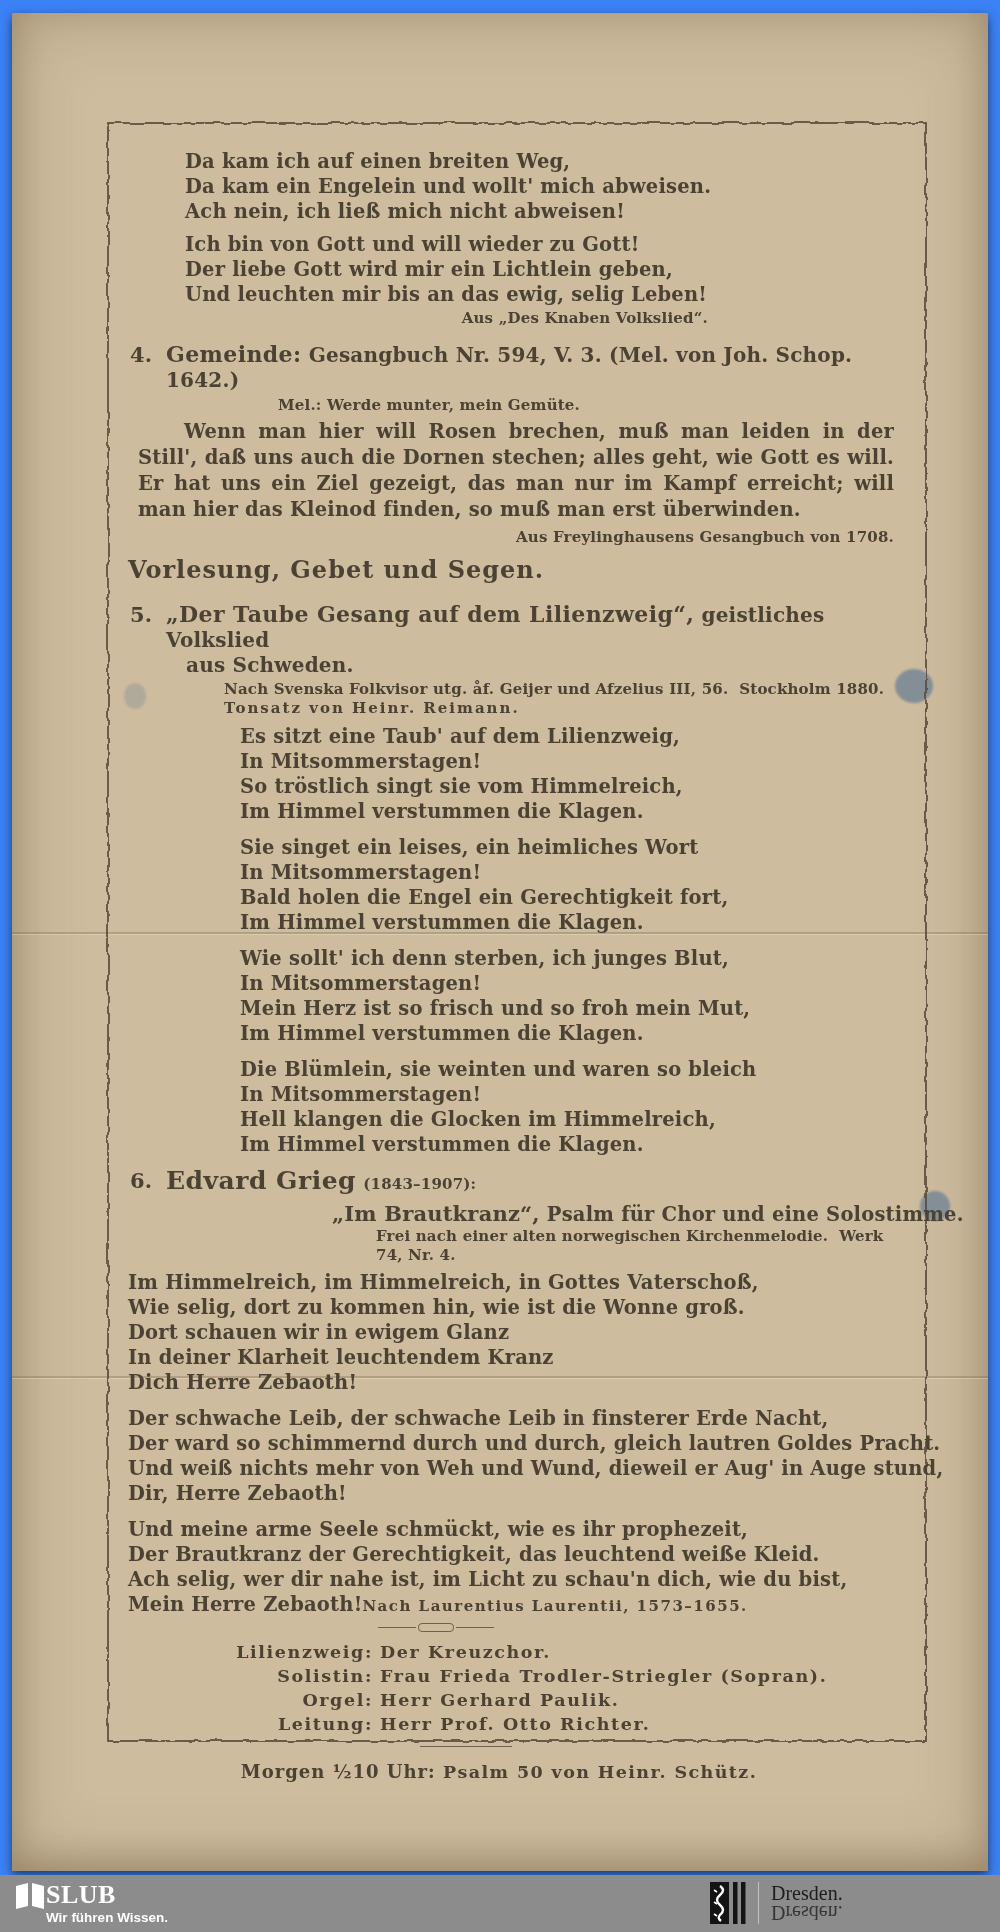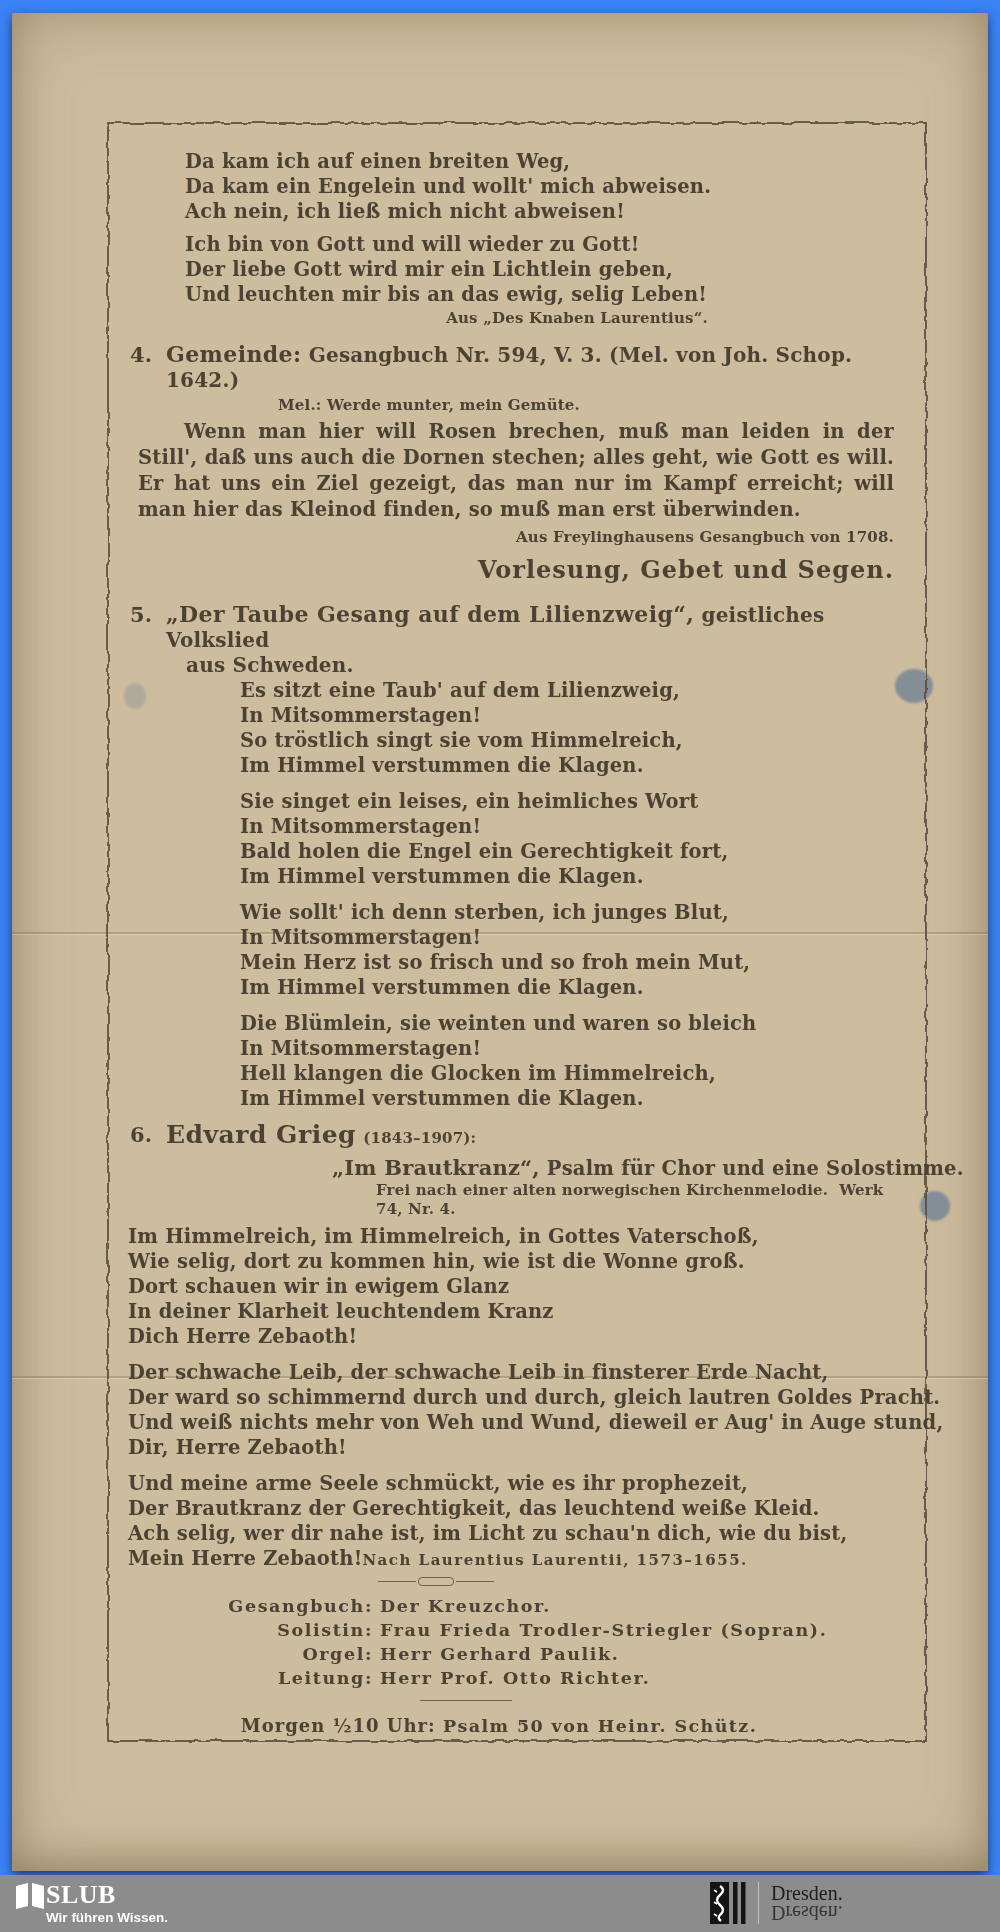--- a/index.html
+++ b/index.html
@@ -38,21 +38,21 @@
   .mb8{margin-bottom:8px;}
   .attr-right { text-align:right; margin-right:186px; margin-top:2px; margin-bottom:14px; }
 
   .item-head { display:flex; margin-left:2px; font-size:20px; }
   .item-no { width:36px; flex:0 0 36px; font-size:21px; }
   .item-title-big { font-size:22px; letter-spacing:.4px; }
   .mel-note { margin-left:150px; margin-top:3px; margin-bottom:4px; }
   .para { text-align:justify; text-indent:46px; margin-left:10px; margin-top:3px; line-height:26px; }
   .attr-center { text-align:right; margin-top:5px; margin-bottom:10px; }
 
-  .big-heading { text-align:right; font-size:24px; letter-spacing:1px; margin:10px 0 20px 0; }
+  .big-heading { text-align:left; font-size:24px; letter-spacing:1px; margin:10px 0 20px 0; }
 
   .credits { margin-left:96px; margin-top:2px; margin-bottom:6px; }
   .sperr { letter-spacing:2px; }
   .stanza5 { margin-left:112px; margin-bottom:11px; }
   .sub-line2 { margin-left:58px; font-size:20px; }
 
   .grieg-head { margin-top:8px; }
   .grieg-name { font-size:25px; letter-spacing:.5px; }
   .grieg-dates { font-size:15px; font-weight:700; }
   .work-title-line { margin-left:204px; margin-top:4px; white-space:nowrap; }
@@ -109,39 +109,43 @@
         <div class="poem-block mb8">
             <div class="poem-line">Da kam ich auf einen breiten Weg,</div>
             <div class="poem-line">Da kam ein Engelein und wollt' mich abweisen.</div>
             <div class="poem-line">Ach nein, ich ließ mich nicht abweisen!</div>
           </div>
         <div class="poem-block">
             <div class="poem-line">Ich bin von Gott und will wieder zu Gott!</div>
             <div class="poem-line">Der liebe Gott wird mir ein Lichtlein geben,</div>
             <div class="poem-line">Und leuchten mir bis an das ewig, selig Leben!</div>
           </div>
-        <div class="attr-right small">Aus „Des Knaben Laurentius“.</div>
+        <div class="attr-right small">Aus „Des Knaben Volkslied“.</div>
 
         <div class="item-head">
           <span class="item-no">4.</span>
           <span><span class="item-title-big">Gemeinde:</span>
             <span>Gesangbuch Nr. 594, V. 3.  (Mel. von Joh. Schop. 1642.)</span></span>
         </div>
         <div class="mel-note small">Mel.: Werde munter, mein Gemüte.</div>
         <div class="para">Wenn man hier will Rosen brechen, muß man leiden in der Still', daß uns auch die Dornen stechen; alles geht, wie Gott es will. Er hat uns ein Ziel gezeigt, das man nur im Kampf erreicht; will man hier das Kleinod finden, so muß man erst überwinden.</div>
         <div class="attr-center small">Aus Freylinghausens Gesangbuch von 1708.</div>
 
         <div class="big-heading">Vorlesung, Gebet und Segen.</div>
 
         <div class="item-head">
           <span class="item-no">5.</span>
           <span><span class="item-title-big">„Der Taube Gesang auf dem Lilienzweig“,</span>
             <span>geistliches Volkslied</span></span>
         </div>
         <div class="sub-line2">aus Schweden.</div>
+        <div class="credits small">
+          <div><span>Nach Svenska Folkvisor utg. åf. Geijer und Afzelius III, 56.</span>&nbsp;&nbsp;<span>Stockholm 1880.</span></div>
+          <div class="sperr">Tonsatz von Heinr. Reimann.</div>
+        </div>
         <div class="stanza5">
             <div class="poem-line">Es sitzt eine Taub' auf dem Lilienzweig,</div>
             <div class="poem-line">In Mitsommerstagen!</div>
             <div class="poem-line">So tröstlich singt sie vom Himmelreich,</div>
             <div class="poem-line">Im Himmel verstummen die Klagen.</div>
           </div>
         <div class="stanza5">
             <div class="poem-line">Sie singet ein leises, ein heimliches Wort</div>
             <div class="poem-line">In Mitsommerstagen!</div>
             <div class="poem-line">Bald holen die Engel ein Gerechtigkeit fort,</div>
@@ -196,21 +200,21 @@
         </div>
 
         <div class="rule-pill">
           <span class="seg"></span>
             <span class="pill"></span>
             <span class="seg"></span>
         </div>
 
         <div>
           <div class="perf-row">
-            <span class="perf-label">Gesangbuch:</span>
+            <span class="perf-label">Lilienzweig:</span>
             <span>Der Kreuzchor.</span>
           </div>
           <div class="perf-row">
             <span class="perf-label">Solistin:</span>
             <span>Frau Frieda Trodler-Striegler (Sopran).</span>
           </div>
           <div class="perf-row">
             <span class="perf-label">Orgel:</span>
             <span>Herr Gerhard Paulik.</span>
           </div>

